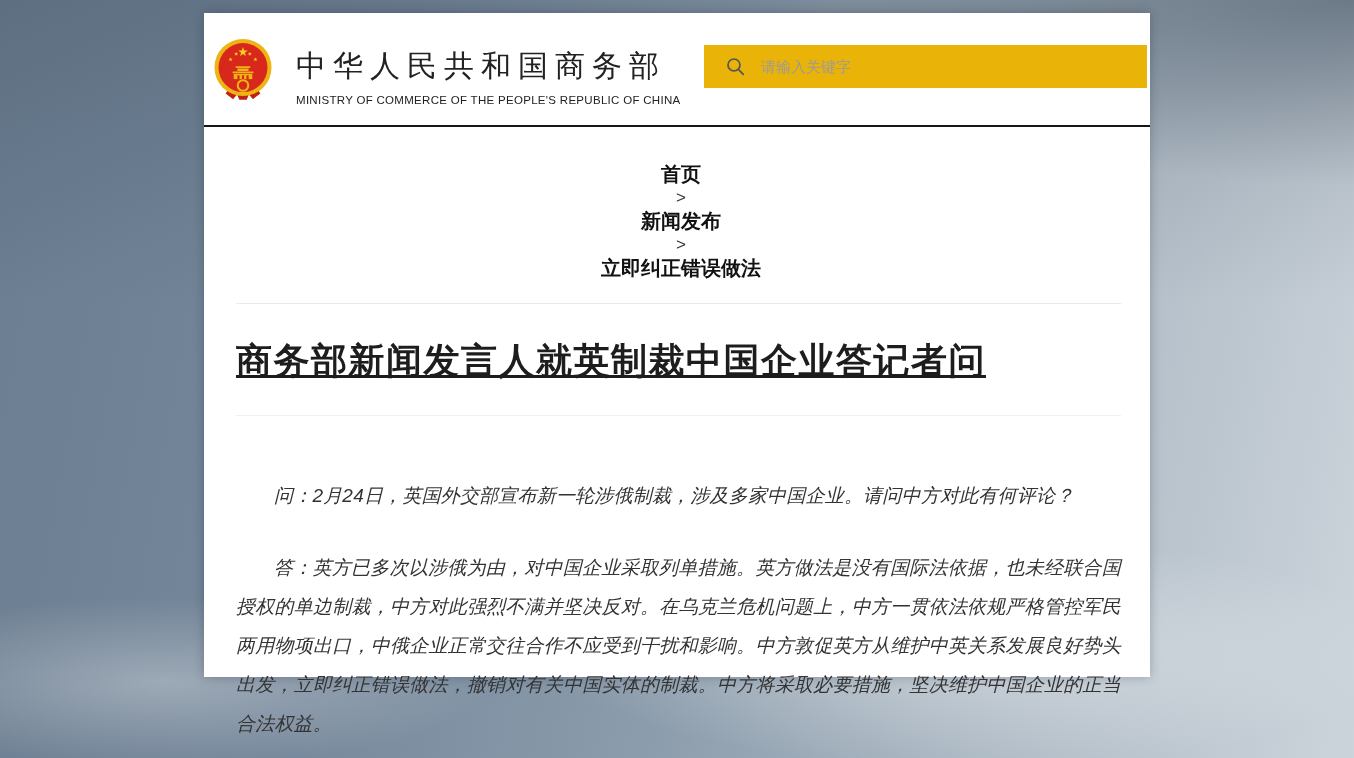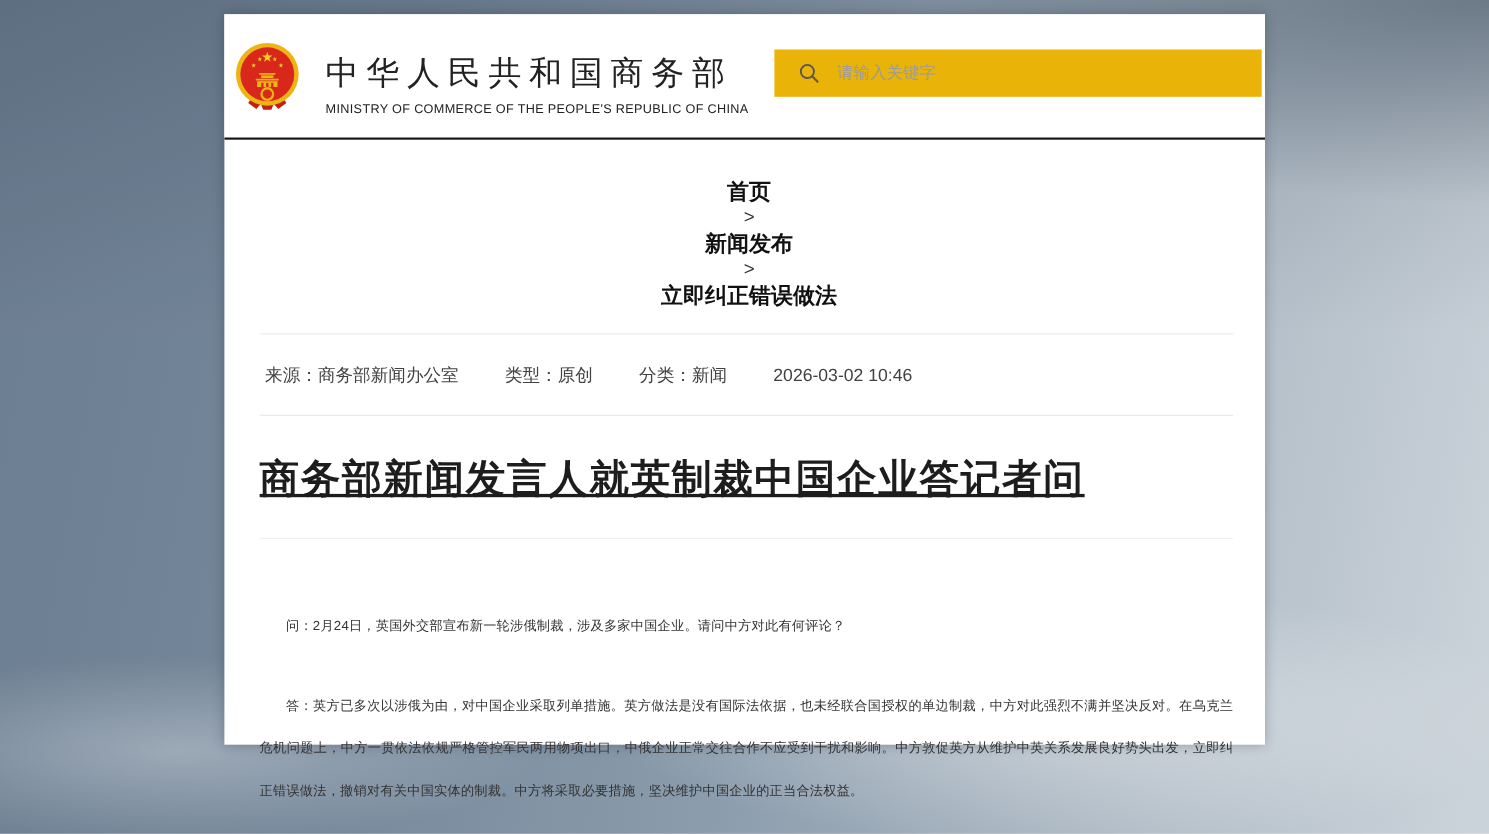--- a/index.html
+++ b/index.html
@@ -111,25 +111,26 @@
     line-height: 44px;
     text-decoration: underline;
   }
   .title-rule {
     margin-top: 32px;
     border-bottom: 1px solid #f0f0f0;
     height: 0;
   }
   .article-body {
     margin-top: 60px;
-    font-size: 12px;
+    font-size: 19px;
     line-height: 39px;
     color: #333333;
     text-align: justify;
     letter-spacing: 0.2px;
+    font-style: italic;
   }
   .article-body p { text-indent: 2em; }
   .article-body p + p { margin-top: 33px; }
 </style>
 </head>
 <body>
 
 <div class="page">
 
   <div class="site-header">
@@ -181,26 +182,20 @@
   <div class="content">
 
     <div class="breadcrumb">
       <span class="crumb">首页</span>
       <span class="crumb-sep">&gt;</span>
       <span class="crumb">新闻发布</span>
       <span class="crumb-sep">&gt;</span>
       <span class="crumb">立即纠正错误做法</span>
     </div>
 
-    <div class="meta-row">
-      <span class="meta-item">来源：商务部新闻办公室</span>
-      <span class="meta-item">类型：原创</span>
-      <span class="meta-item">分类：新闻</span>
-      <span class="meta-item">2026-03-02 10:46</span>
-    </div>
 
     <h1 class="article-title">商务部新闻发言人就英制裁中国企业答记者问</h1>
     <div class="title-rule"></div>
 
     <div class="article-body">
       <p>问：2月24日，英国外交部宣布新一轮涉俄制裁，涉及多家中国企业。请问中方对此有何评论？</p>
       <p>答：英方已多次以涉俄为由，对中国企业采取列单措施。英方做法是没有国际法依据，也未经联合国授权的单边制裁，中方对此强烈不满并坚决反对。在乌克兰危机问题上，中方一贯依法依规严格管控军民两用物项出口，中俄企业正常交往合作不应受到干扰和影响。中方敦促英方从维护中英关系发展良好势头出发，立即纠正错误做法，撤销对有关中国实体的制裁。中方将采取必要措施，坚决维护中国企业的正当合法权益。</p>
     </div>
 
   </div>

